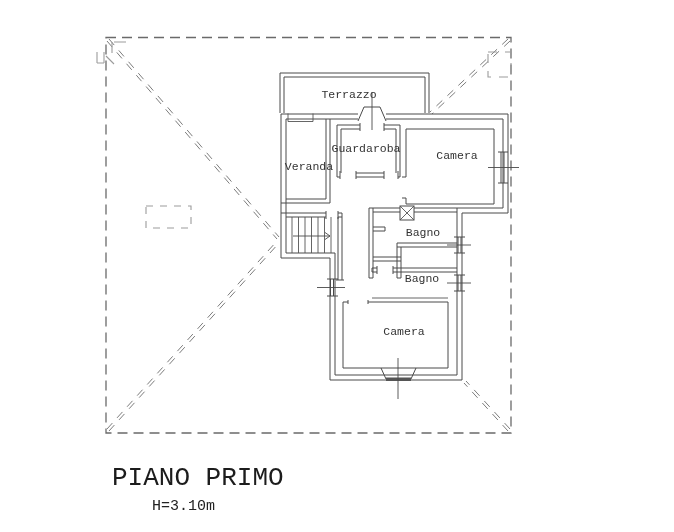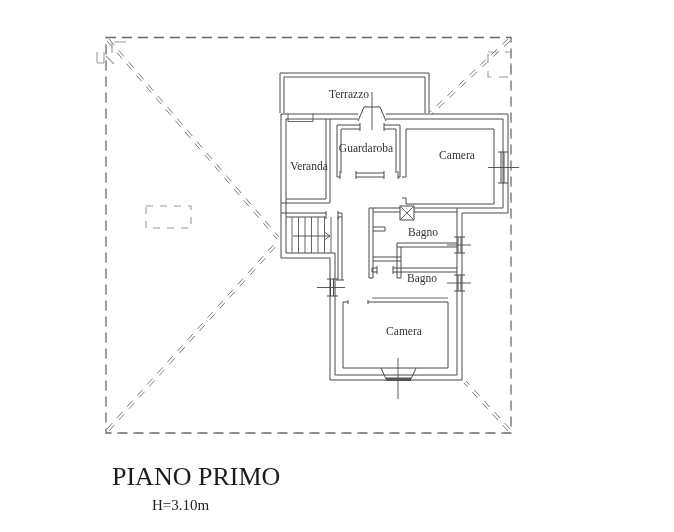--- a/index.html
+++ b/index.html
@@ -1,17 +1,17 @@
 <!DOCTYPE html>
 <html><head>
 <meta charset="utf-8">
 <style>
   html,body{margin:0;padding:0;background:#fff;}
   .canvas{position:relative;width:674px;height:532px;background:#fff;overflow:hidden;
-          font-family:Liberation Serif, serif;border-bottom:1px solid #c8c8c8;}
+          font-family:Liberation Mono, monospace;border-bottom:1px solid #c8c8c8;}
   svg{position:absolute;left:0;top:0;}
   .wall{stroke:#4a4a4a;stroke-width:1;fill:none;}
   .wallthin{stroke:#555;stroke-width:0.9;fill:none;}
   .roof{stroke:#6a6a6a;stroke-width:1.3;fill:none;stroke-dasharray:10 6;}
   .hip{stroke:#7d7d7d;stroke-width:1;fill:none;stroke-dasharray:8 7;}
   .marker{stroke:#9c9c9c;stroke-width:1.1;fill:none;}
   .axis{stroke:#4a4a4a;stroke-width:0.9;fill:none;}
   .roomlabel{font-size:11.5px;fill:#333;text-anchor:middle;}
   .title{font-size:26px;fill:#1c1c1c;}
   .subtitle{font-size:15px;fill:#222;}

